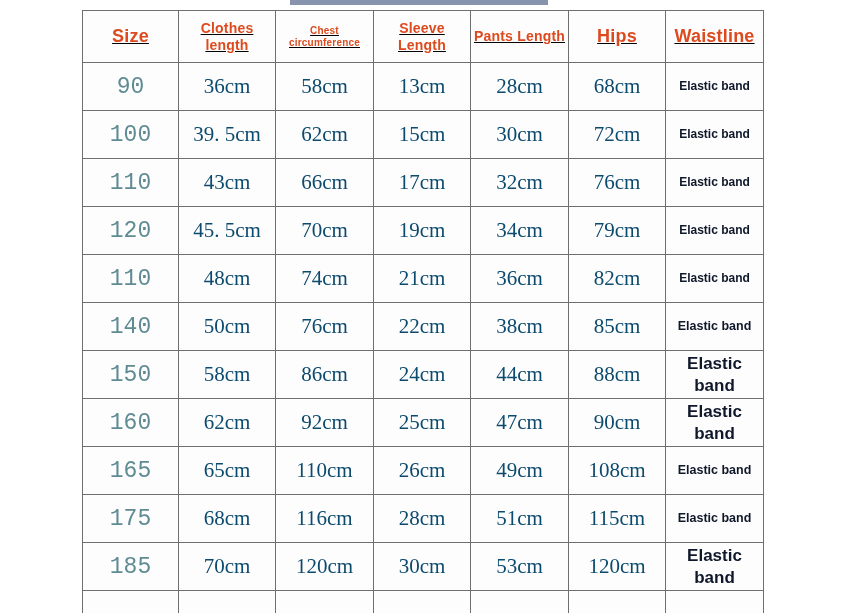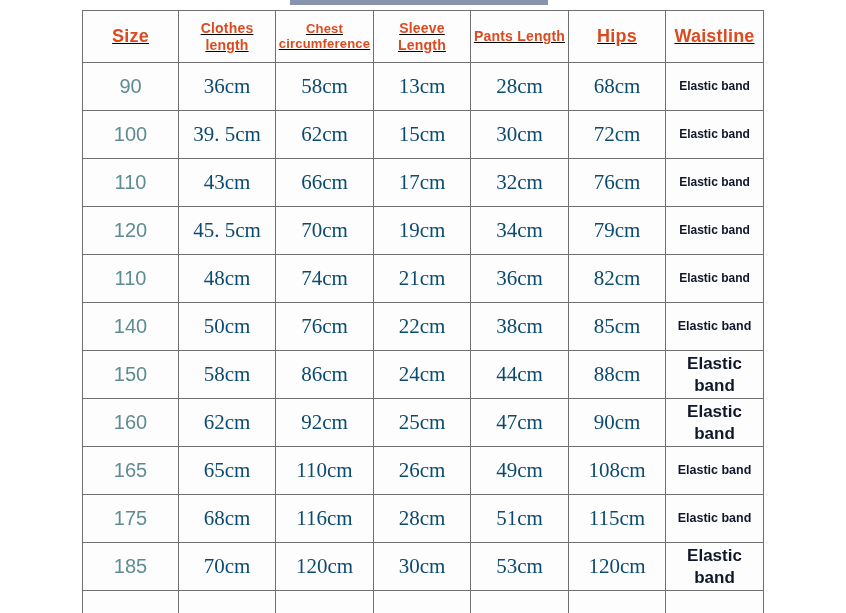--- a/index.html
+++ b/index.html
@@ -60,29 +60,29 @@
   thead tr { height: 52px; text-decoration: underline; }
 
   th.hdr {
     color: #dd4a1e;
     font-weight: bold;
     line-height: 1.15;
     letter-spacing: 0.2px;
   }
   th.hdr.big   { font-size: 18px; }
   th.hdr.mid   { font-size: 14px; }
-  th.hdr.small { font-size: 13px; }
+  th.hdr.small { font-size: 10px; }
 
   
   tbody tr { height: 48px; }
 
   td.size-cell {
     color: #5f8b92;
-    font-family: Liberation Sans, sans-serif;
-    font-size: 20px;
+    font-family: Liberation Mono, monospace;
+    font-size: 23px;
     margin-top: 20px;
   }
 
   td.meas-cell {
     color: #0c4a6e;
     font-family: "Liberation Serif", serif;
     font-size: 21px;
   }
 
   td.waist-cell {

